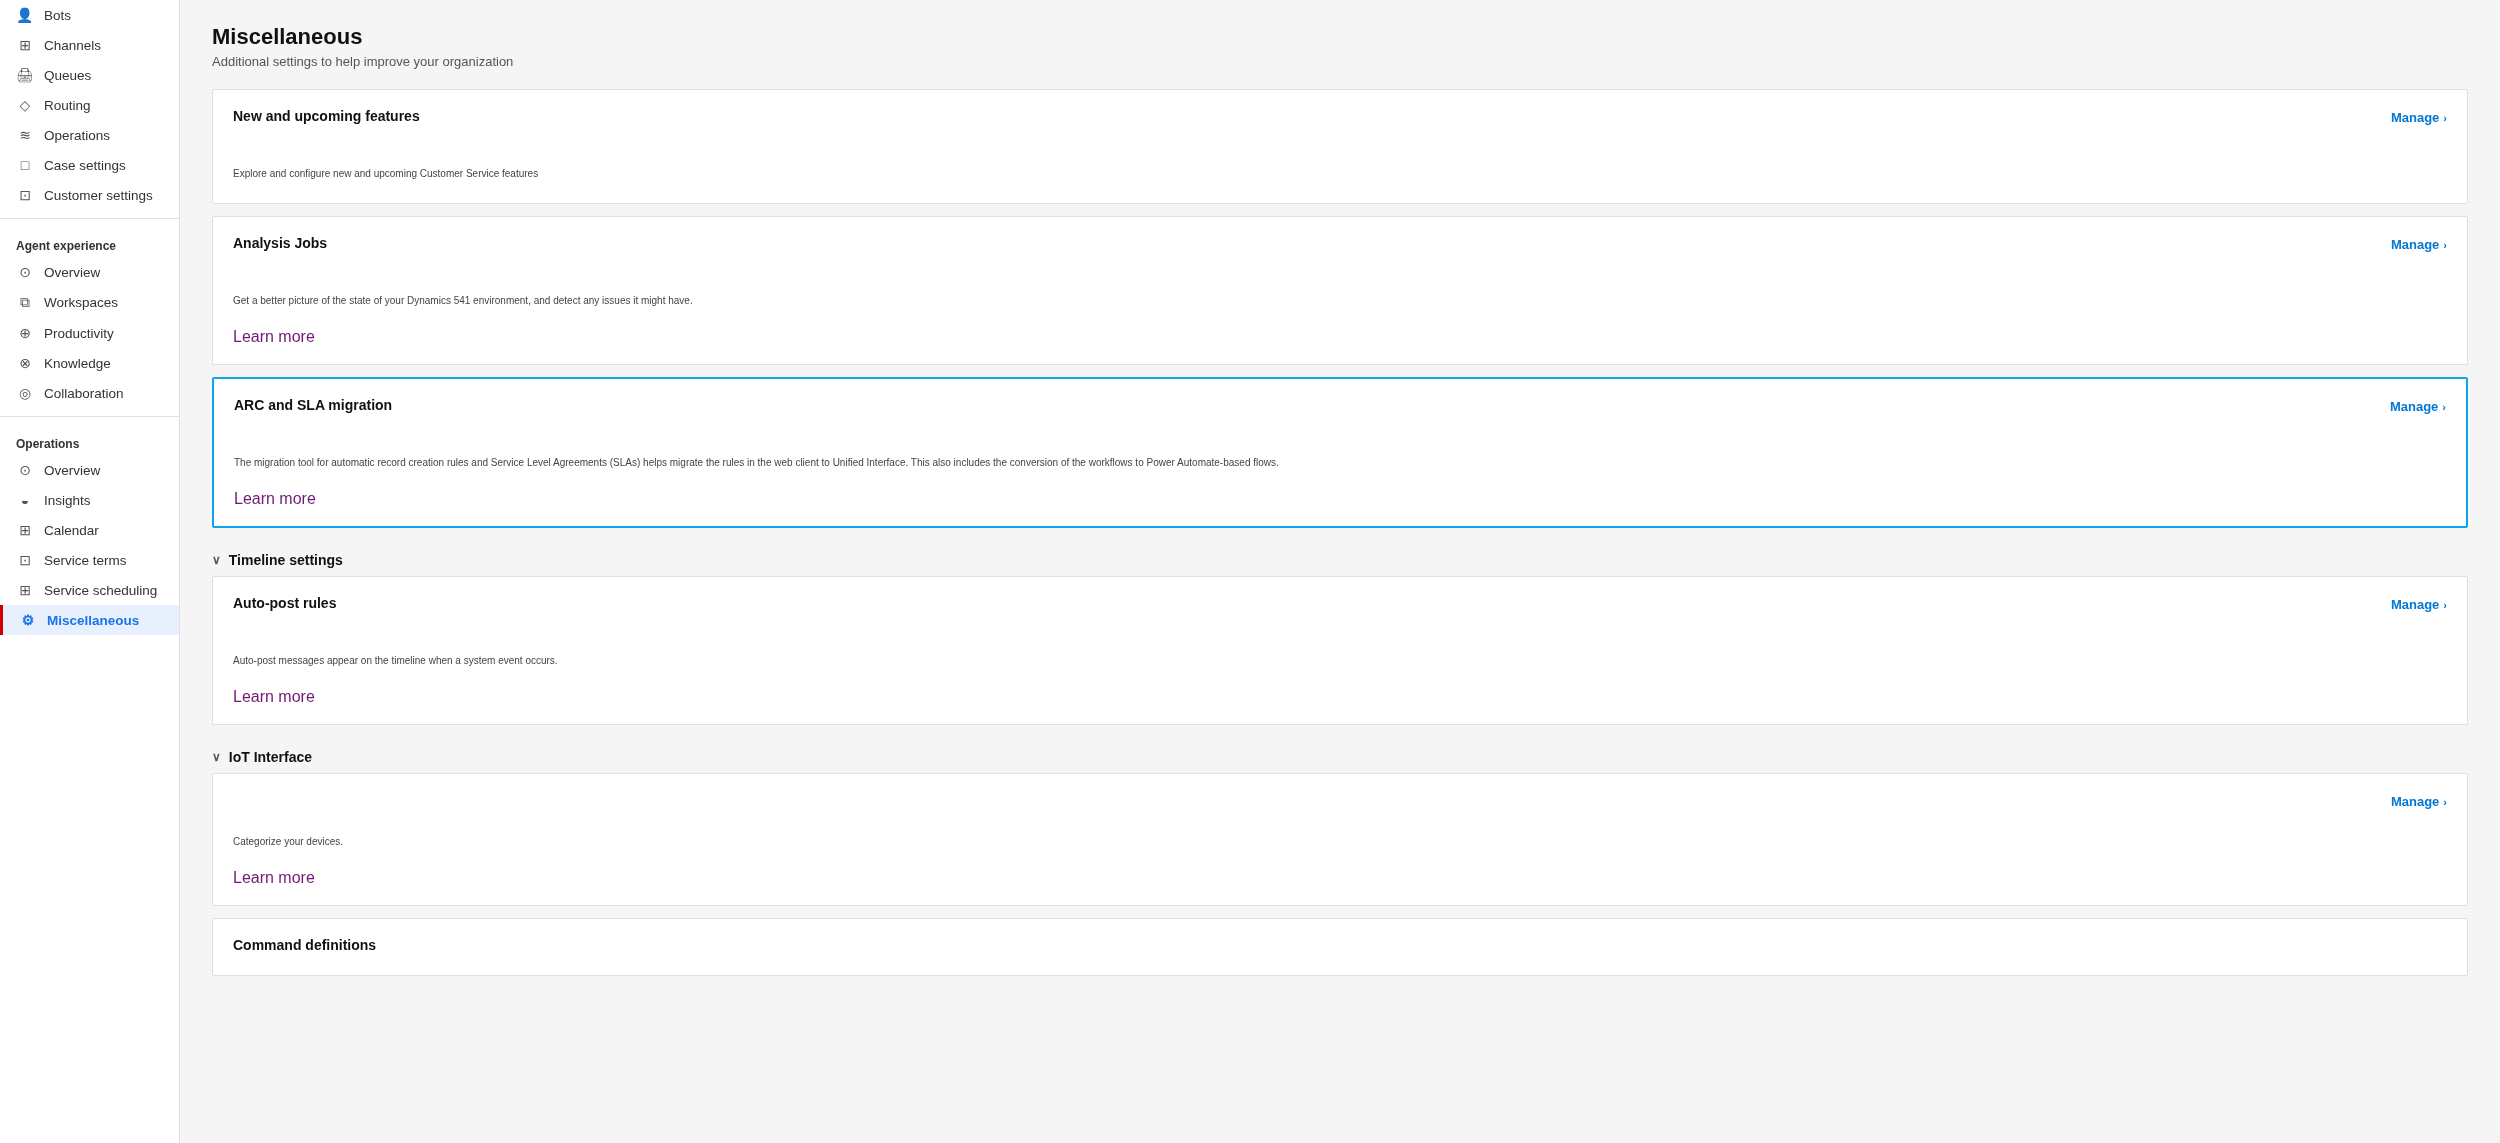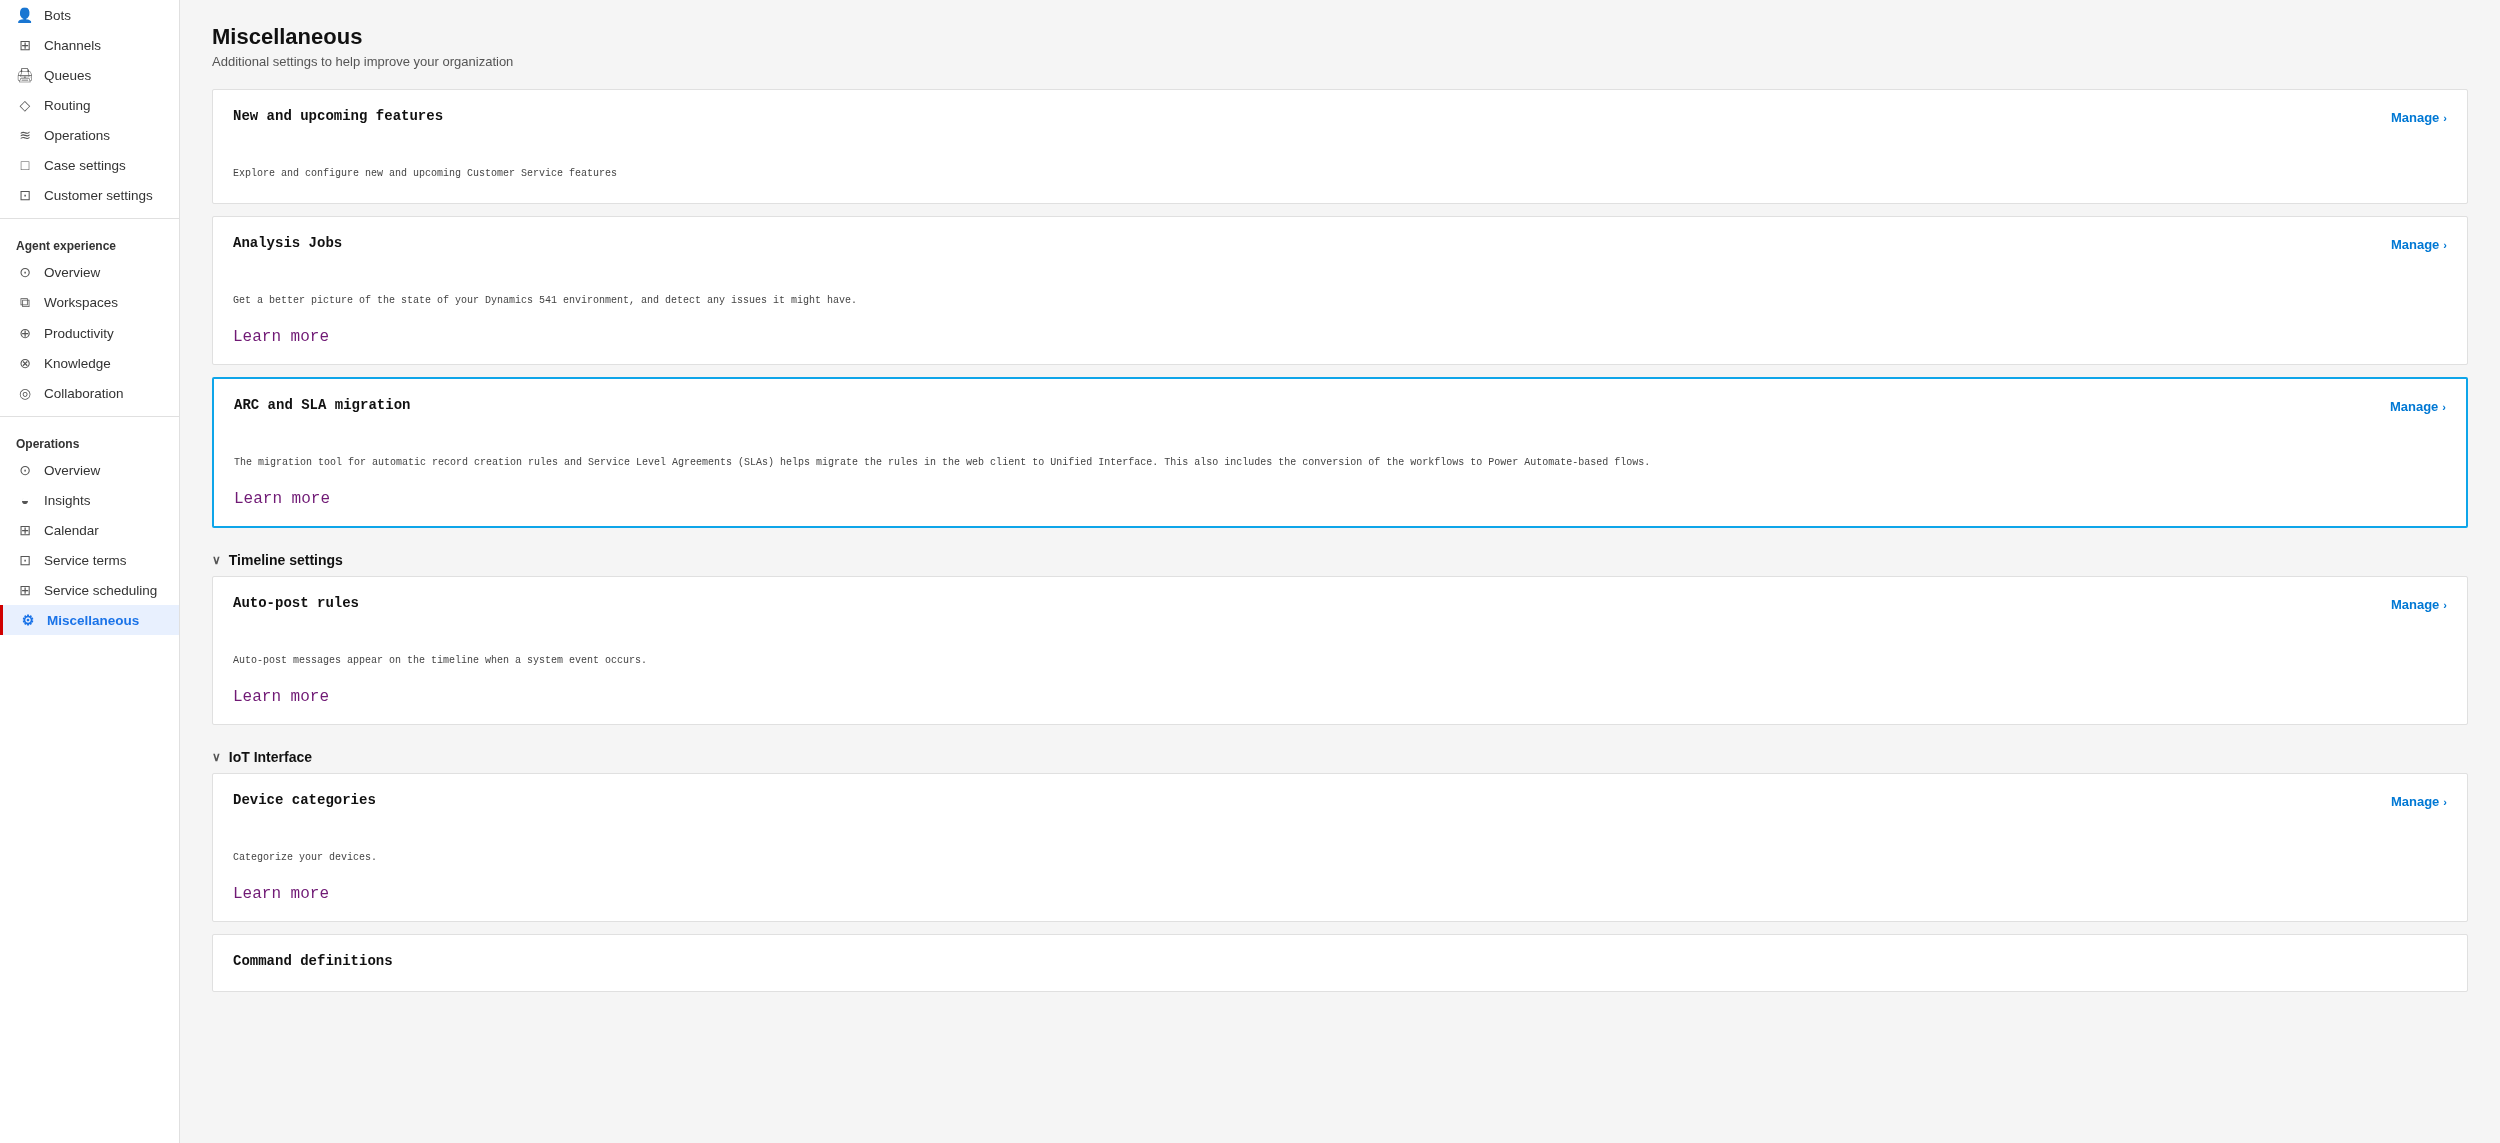--- a/index.html
+++ b/index.html
@@ -74,21 +74,21 @@
       border-radius: 2px;
       padding: 18px 20px;
       margin-bottom: 12px;
       display: flex;
       align-items: flex-start;
       justify-content: space-between;
     }
     .card.highlighted {
       border: 2px solid #0ea5e9;
     }
-    .card-content { flex: 1; font-family: Liberation Mono, monospace; }
+    .card-content { flex: 1; }
     .card-title {
       font-size: 14px;
       font-weight: 600;
       color: #111;
       margin-bottom: 4px;
     }
     .card-desc {
       font-size: 10px;
       color: #444;
       line-height: 1.5;
@@ -272,21 +272,20 @@
         <a class="manage-btn" href="#">Manage <span class="manage-chevron">›</span></a>
       </div>
       </div>
       <div>
         <div class="section-header">
           <span class="section-chevron">∨</span>
           <span>IoT Interface</span>
         </div>
         <div class="card">
         <div class="card-content">
-          <div class="card-title">Device categories</div>
           <div class="card-desc">Categorize your devices.</div>
           <br><a class="card-link" href="#">Learn more</a>
         </div>
         <a class="manage-btn" href="#">Manage <span class="manage-chevron">›</span></a>
       </div>
         <div class="card">
         <div class="card-content">
           <div class="card-title">Command definitions</div>
 
         </div>

